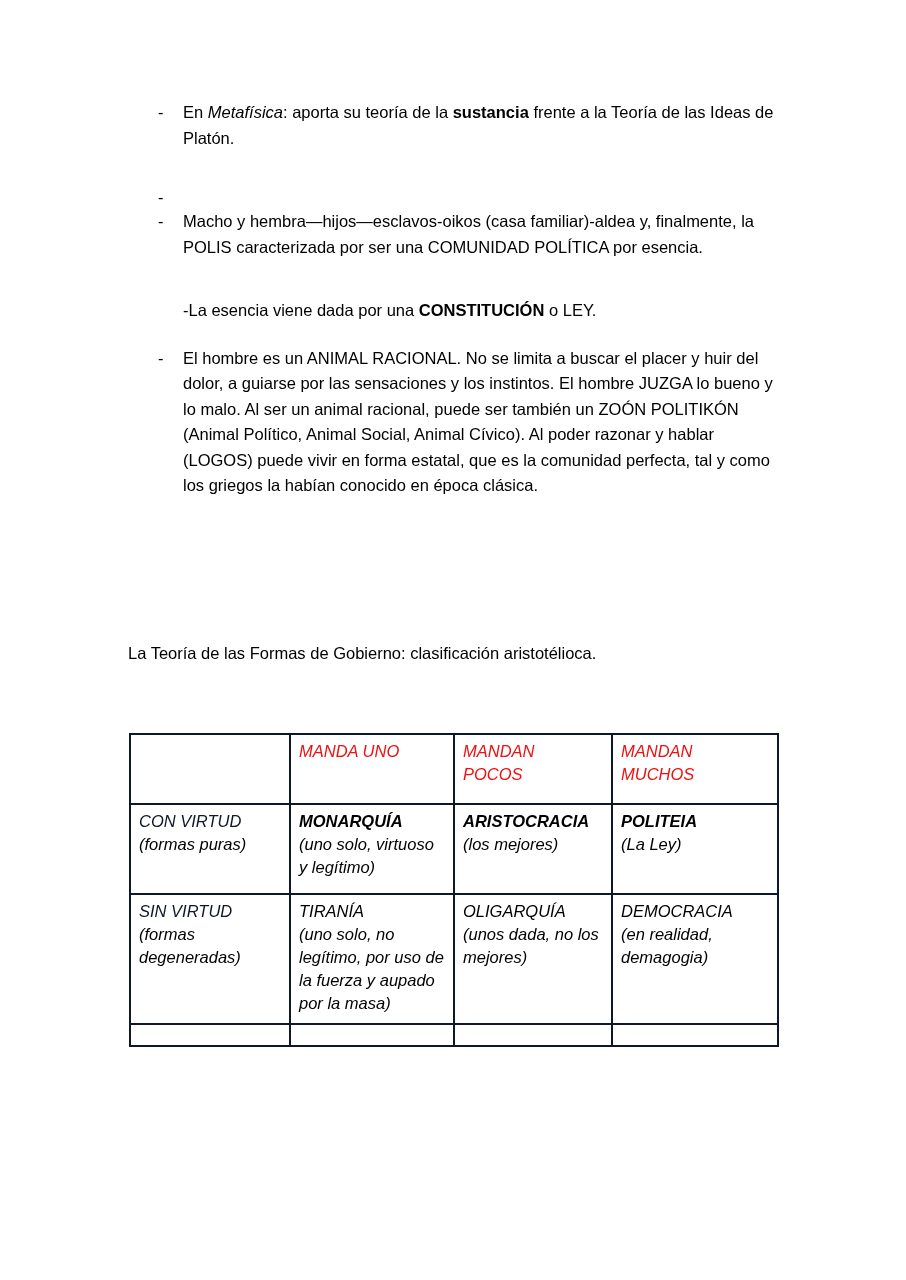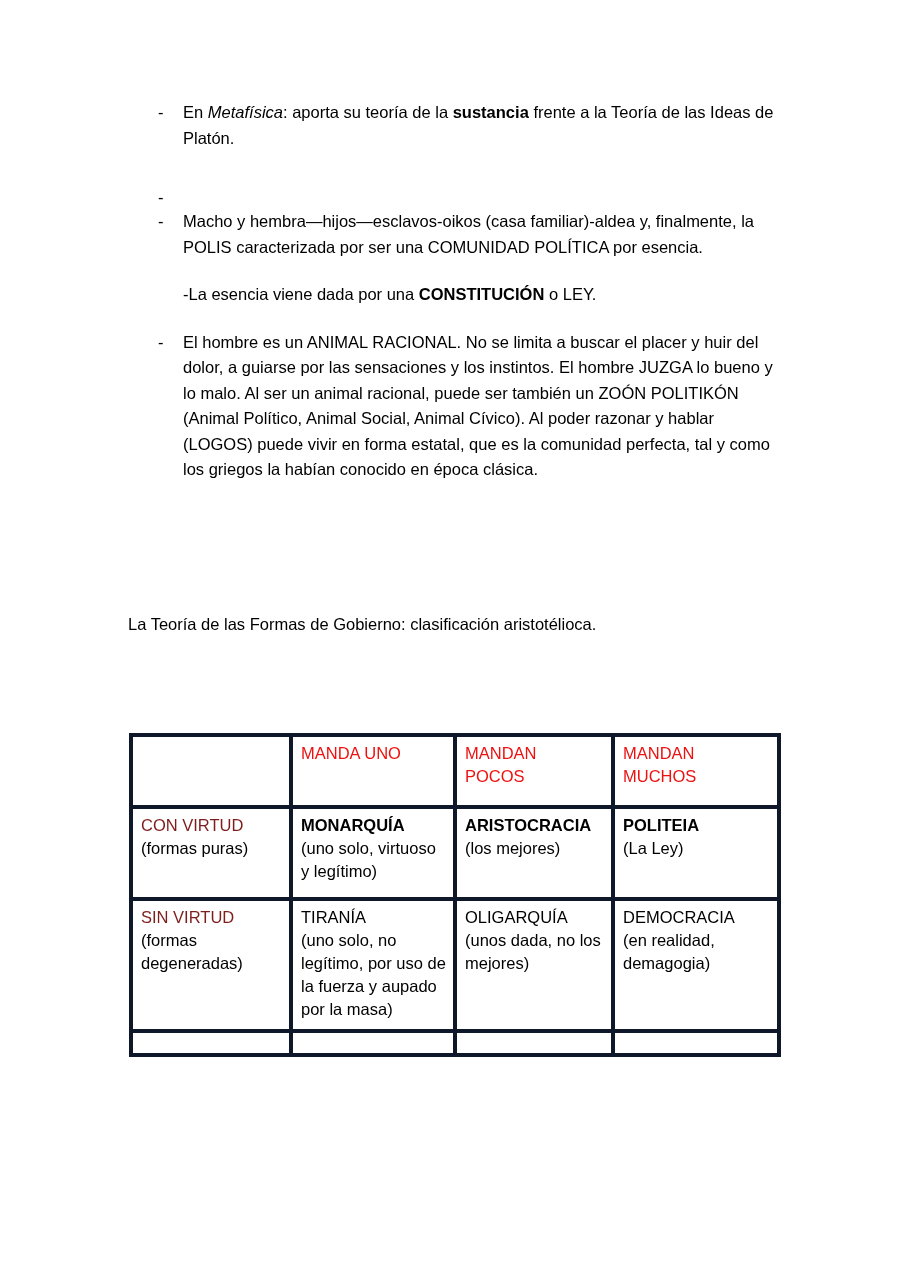--- a/index.html
+++ b/index.html
@@ -54,58 +54,59 @@
     margin-top: 18px;
   }
 
   b, strong { font-weight: bold; }
   i, em { font-style: italic; }
 
   
   .section-line {
     position: absolute;
     left: 128px;
-    top: 612px;
+    top: 641px;
     width: 700px;
     font-size: 16.5px;
     line-height: 25.5px;
   }
 
   
   .forms-table {
     position: absolute;
     left: 129px;
     top: 733px;
     width: 648px;
     border-collapse: collapse;
     table-layout: fixed;
     font-size: 16.5px;
     line-height: 23px;
   }
   .forms-table td {
-    border: 4px solid #0f172a;
+    border: 2px solid #0f172a;
     vertical-align: top;
     padding: 5px 7px 5px 8px;
+    font-style: italic;
   }
   .col-label   { width: 160px; }
   .col-uno     { width: 164px; }
   .col-pocos   { width: 158px; }
   .col-muchos  { width: 166px; }
 
   .r-head td { height: 58px; }
   .r-virtud td { height: 78px; }
   .r-sinvirtud td { height: 118px; }
   .r-empty td { height: 16px; padding-top: 2px; padding-bottom: 2px; }
 
   .head-text {
     color: #ee1111;
     display: block;
   }
   .vlabel {
-    color: #7f1d1d;
+    color: #0f172a;
     display: block;
   }
   .cell-title {
     display: block;
   }
   .cell-title.bold { font-weight: bold; }
   .cell-sub { display: block; }
 </style>
 </head>
 <body>
@@ -124,21 +125,21 @@
     </div>
 
     <div class="bullet-item tight" style="margin-top:58px;">
       <span class="dash">-</span>
     </div>
 
     <div class="sub-para" style="margin-top:12px;">
       <span><span>Macho y hembra—hijos—esclavos-oikos (casa familiar)-aldea y, finalmente, la POLIS caracterizada por ser una COMUNIDAD POLÍTICA por esencia.</span></span>
     </div>
 
-    <div class="sub-para" style="margin-top:22px;">
+    <div class="sub-para" style="margin-top:38px;">
       <span><span>-La esencia viene dada por una </span><b>CONSTITUCIÓN</b><span> o LEY.</span></span>
     </div>
 
     <div class="bullet-item" style="margin-top:22px;">
       <span class="dash">-</span>
       <span><span>El hombre es un ANIMAL RACIONAL. No se limita a buscar el placer y huir del dolor, a guiarse por las sensaciones y los instintos. El hombre JUZGA lo bueno y lo malo. Al ser un animal racional, puede ser también un ZOÓN POLITIKÓN (Animal Político, Animal Social, Animal Cívico). Al poder razonar y hablar (LOGOS) puede vivir en forma estatal, que es la comunidad perfecta, tal y como los griegos la habían conocido en época clásica.</span></span>
     </div>
 
   </div>
 

